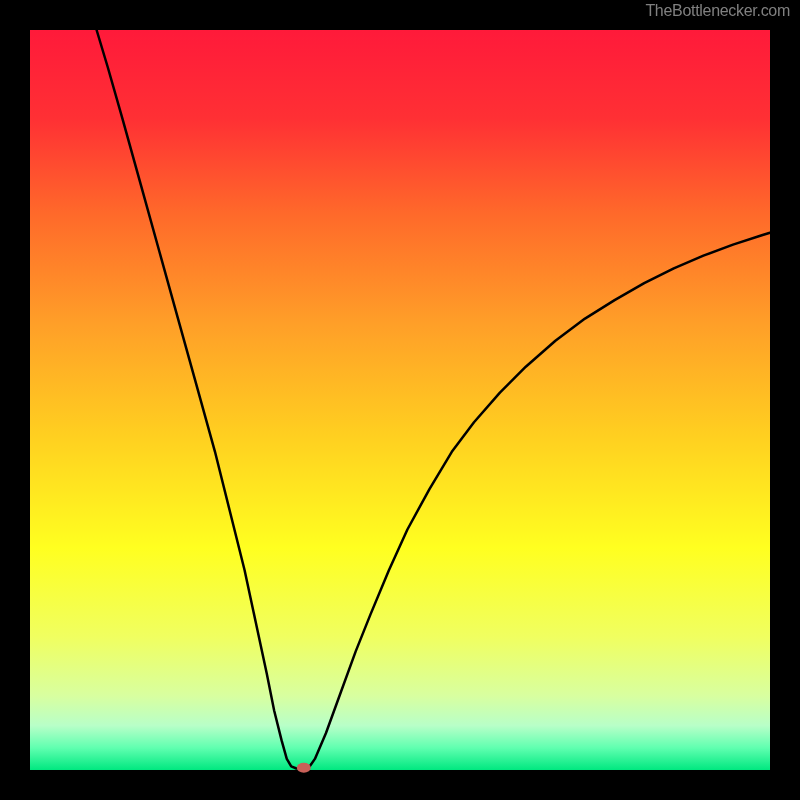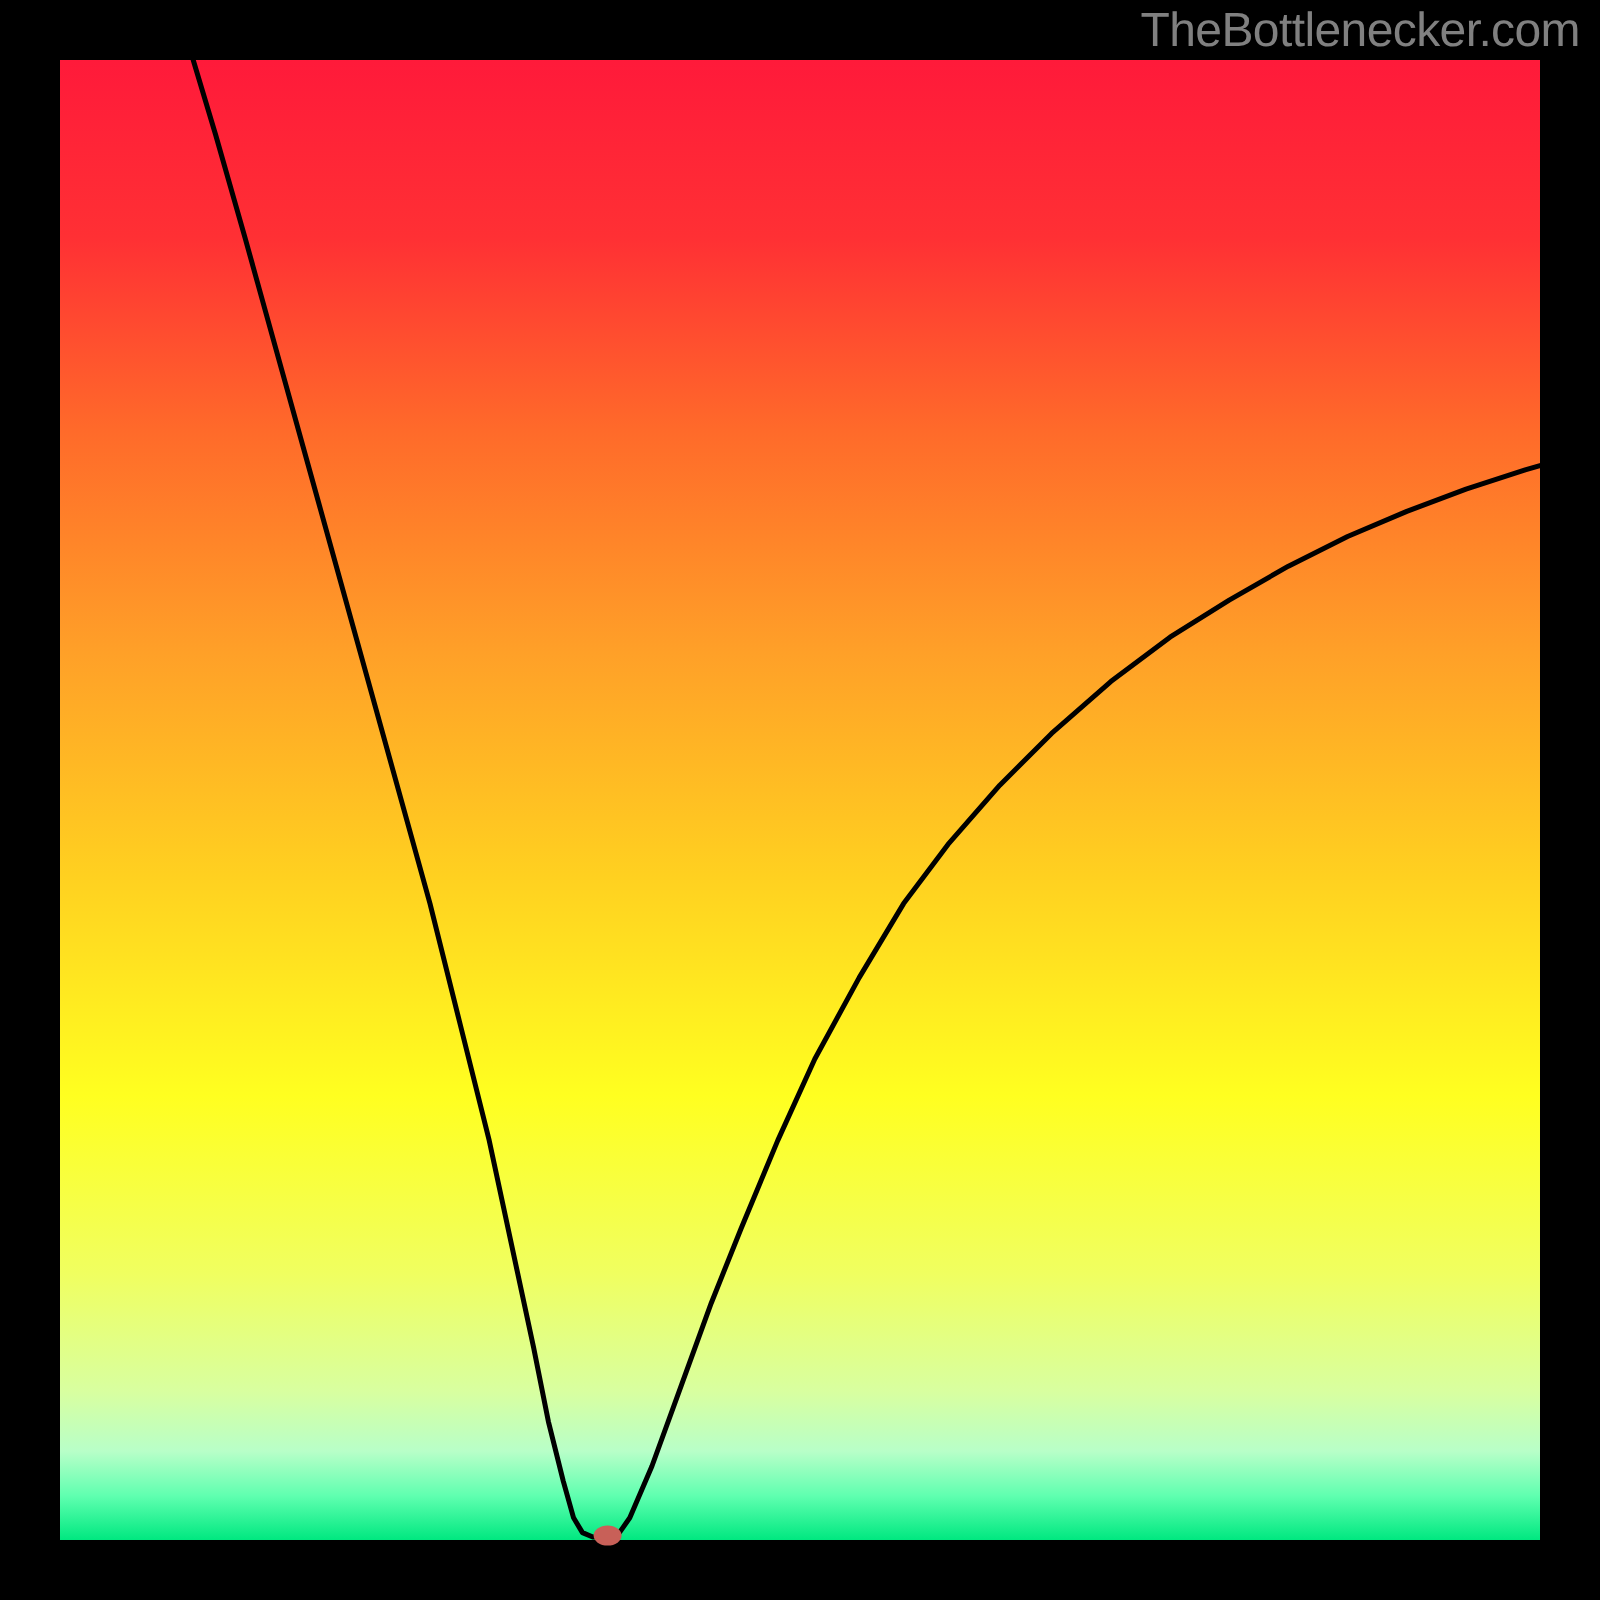--- a/index.html
+++ b/index.html
@@ -13,21 +13,21 @@
   }
   .chart-container {
     position: relative;
     width: 800px;
     height: 800px;
   }
   .watermark {
     position: absolute;
     top: 2px;
     right: 10px;
-    font-size: 24px;
+    font-size: 16px;
     color: #808080;
     font-weight: 400;
     z-index: 10;
     letter-spacing: -0.3px;
   }
   svg {
     display: block;
   }
 </style>
 </head>

